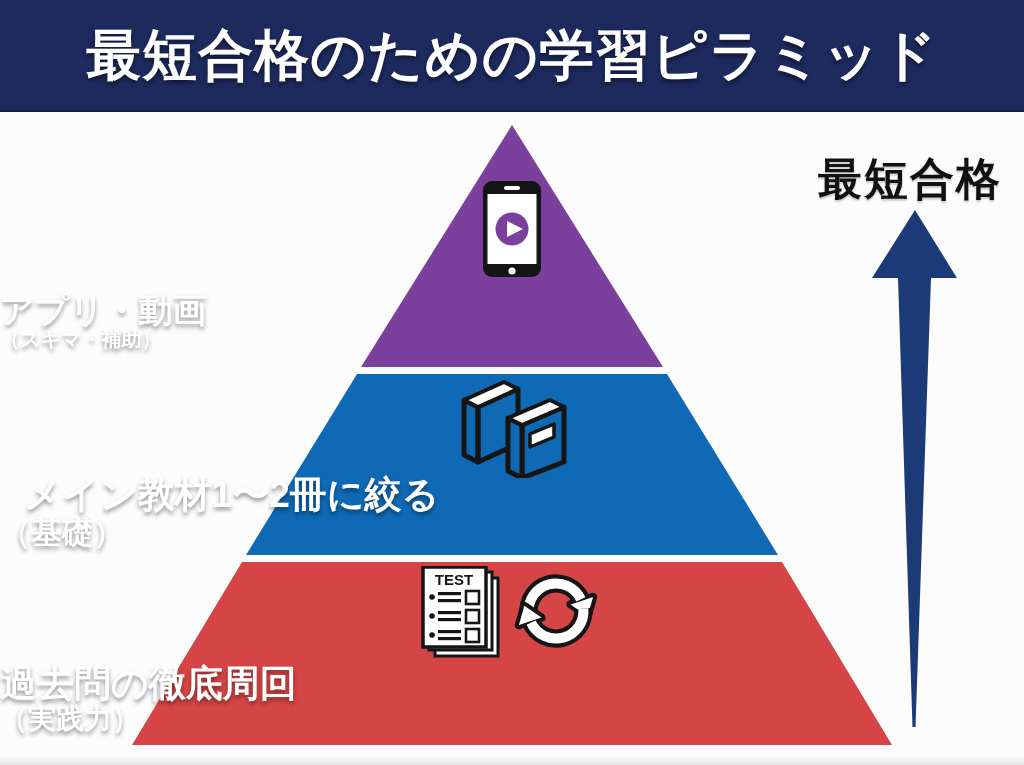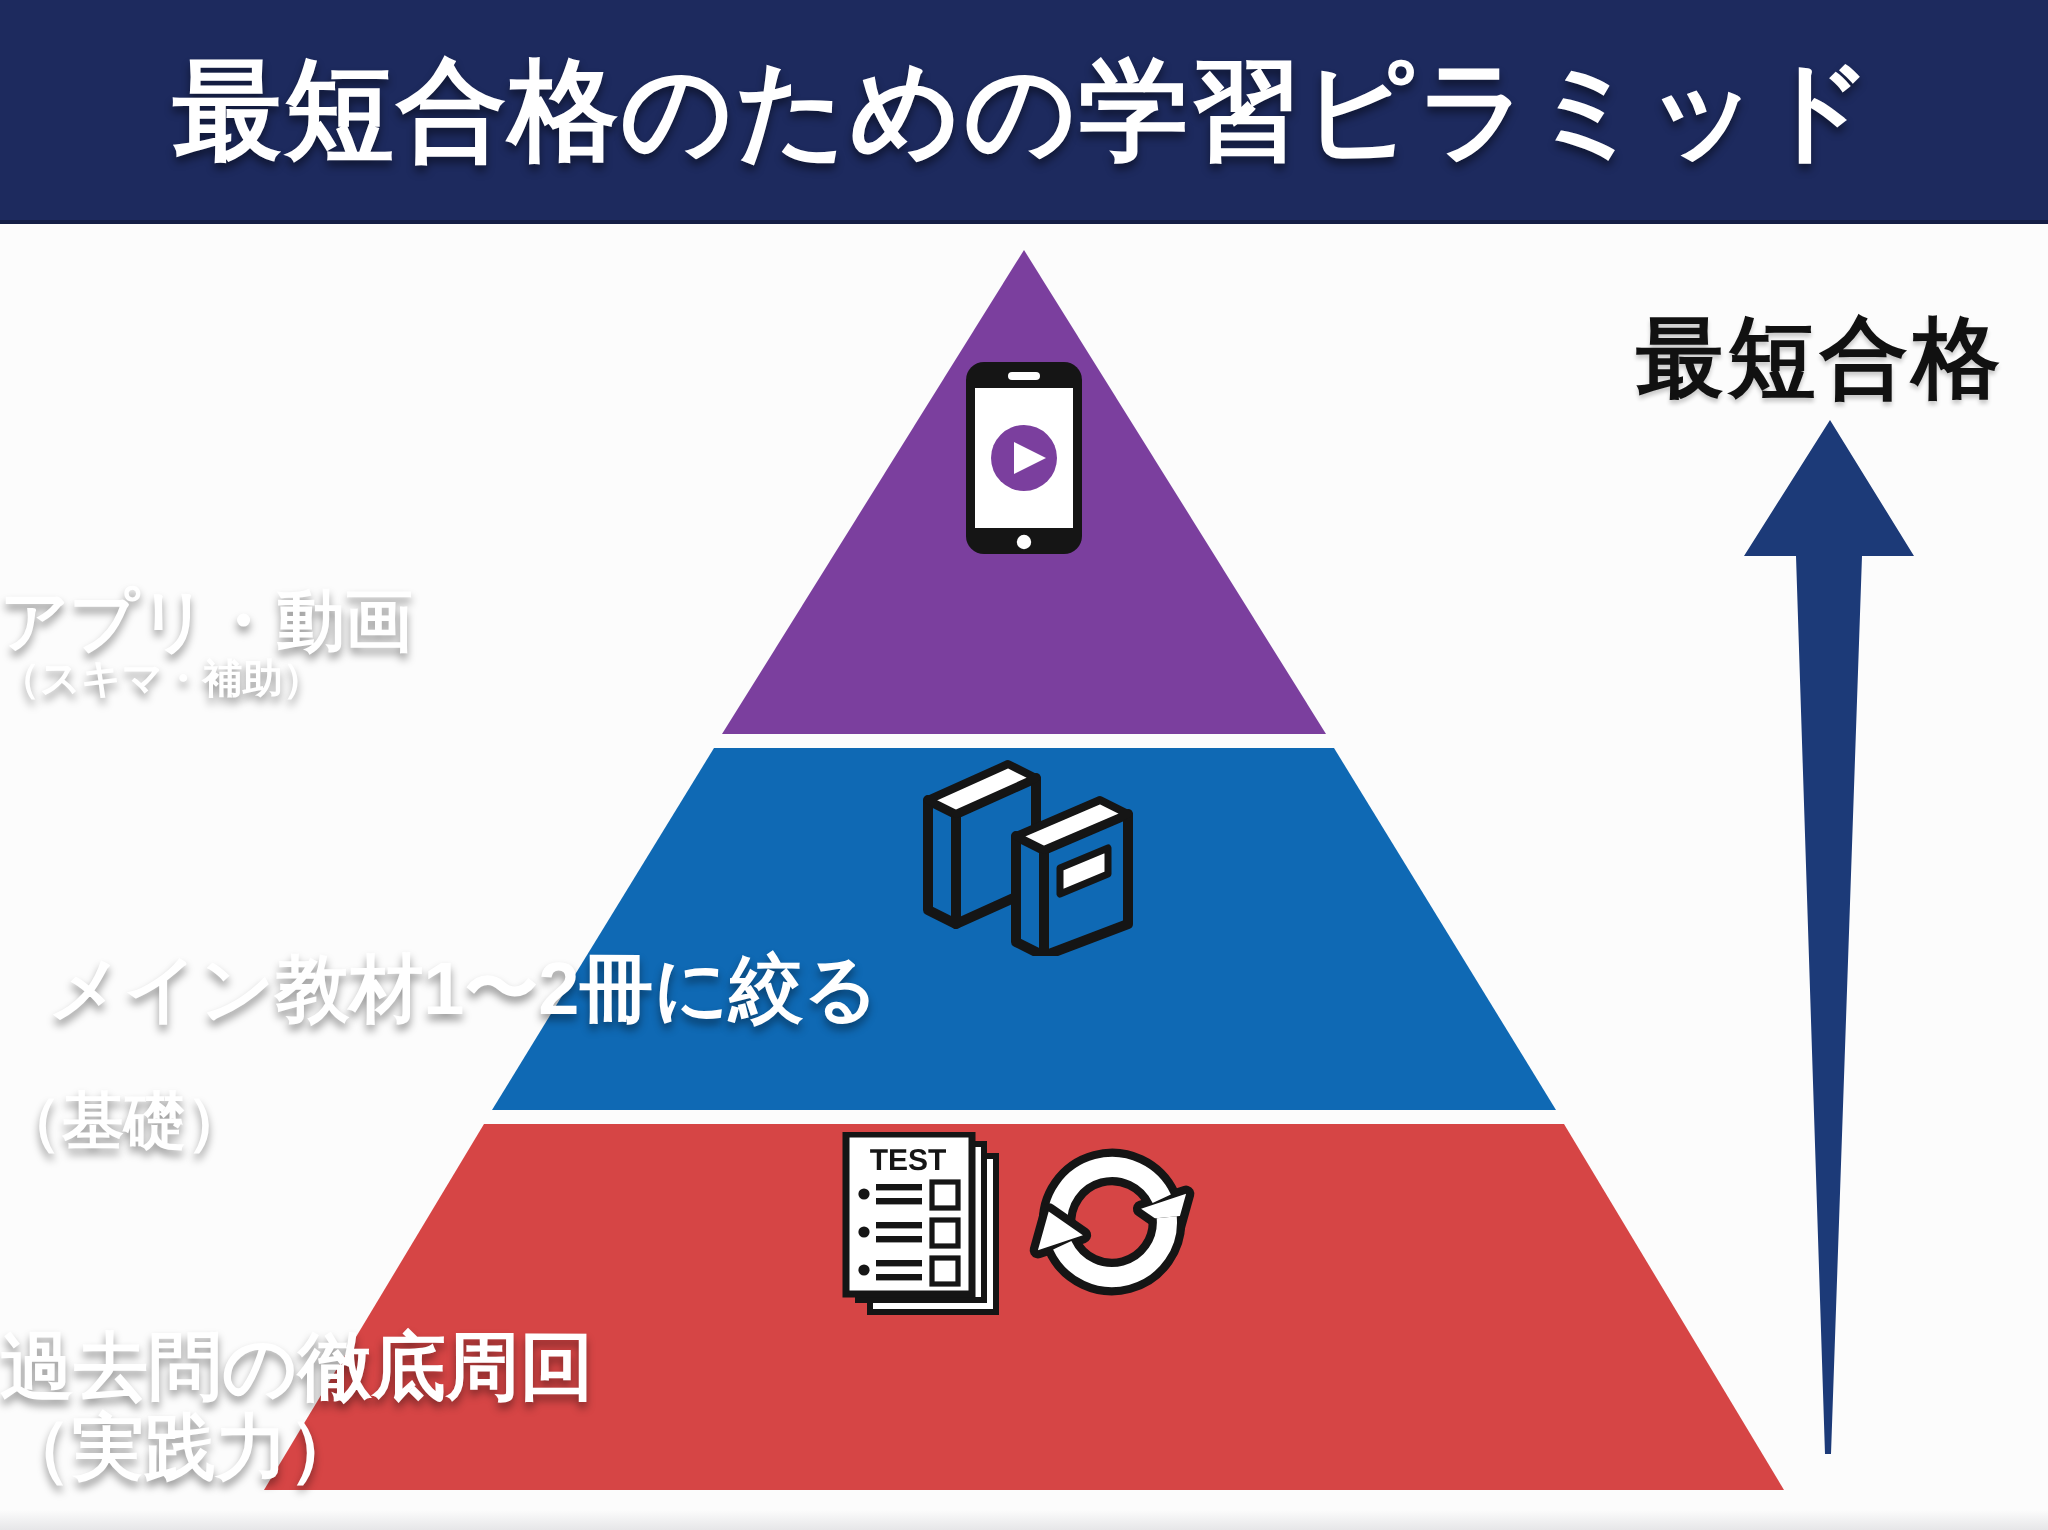--- a/index.html
+++ b/index.html
@@ -37,23 +37,23 @@
   .layer-bottom{clip-path:polygon(242px 562px,782px 562px,892px 745px,132px 745px);}
   
   .ltxt{
     position:absolute;left:0;width:1024px;text-align:left;
     color:#ffffff;font-weight:900;white-space:nowrap;
     text-shadow:0 3px 4px rgba(0,0,0,.4);
   }
   .l1a{top:288px;font-size:34px;}
   .l1b{top:326px;font-size:20px;}
   .l2a{top:470px;font-size:37px;padding-left:24px;}
-  .l2b{top:540px;font-size:31px;}
+  .l2b{top:512px;font-size:31px;}
   .l3a{top:659px;font-size:37px;}
-  .l3b{top:700px;font-size:36px;}
+  .l3b{top:700px;font-size:28px;}
   
   .icon{position:absolute;display:block;}
   .icon-phone{left:483px;top:181px;}
   .icon-books{left:450px;top:374px;}
   .icon-papers{left:421px;top:566px;}
   .icon-sync{left:510px;top:568px;}
   
   .goal-label{
     position:absolute;left:805px;top:150px;width:210px;
     text-align:center;color:#111111;

